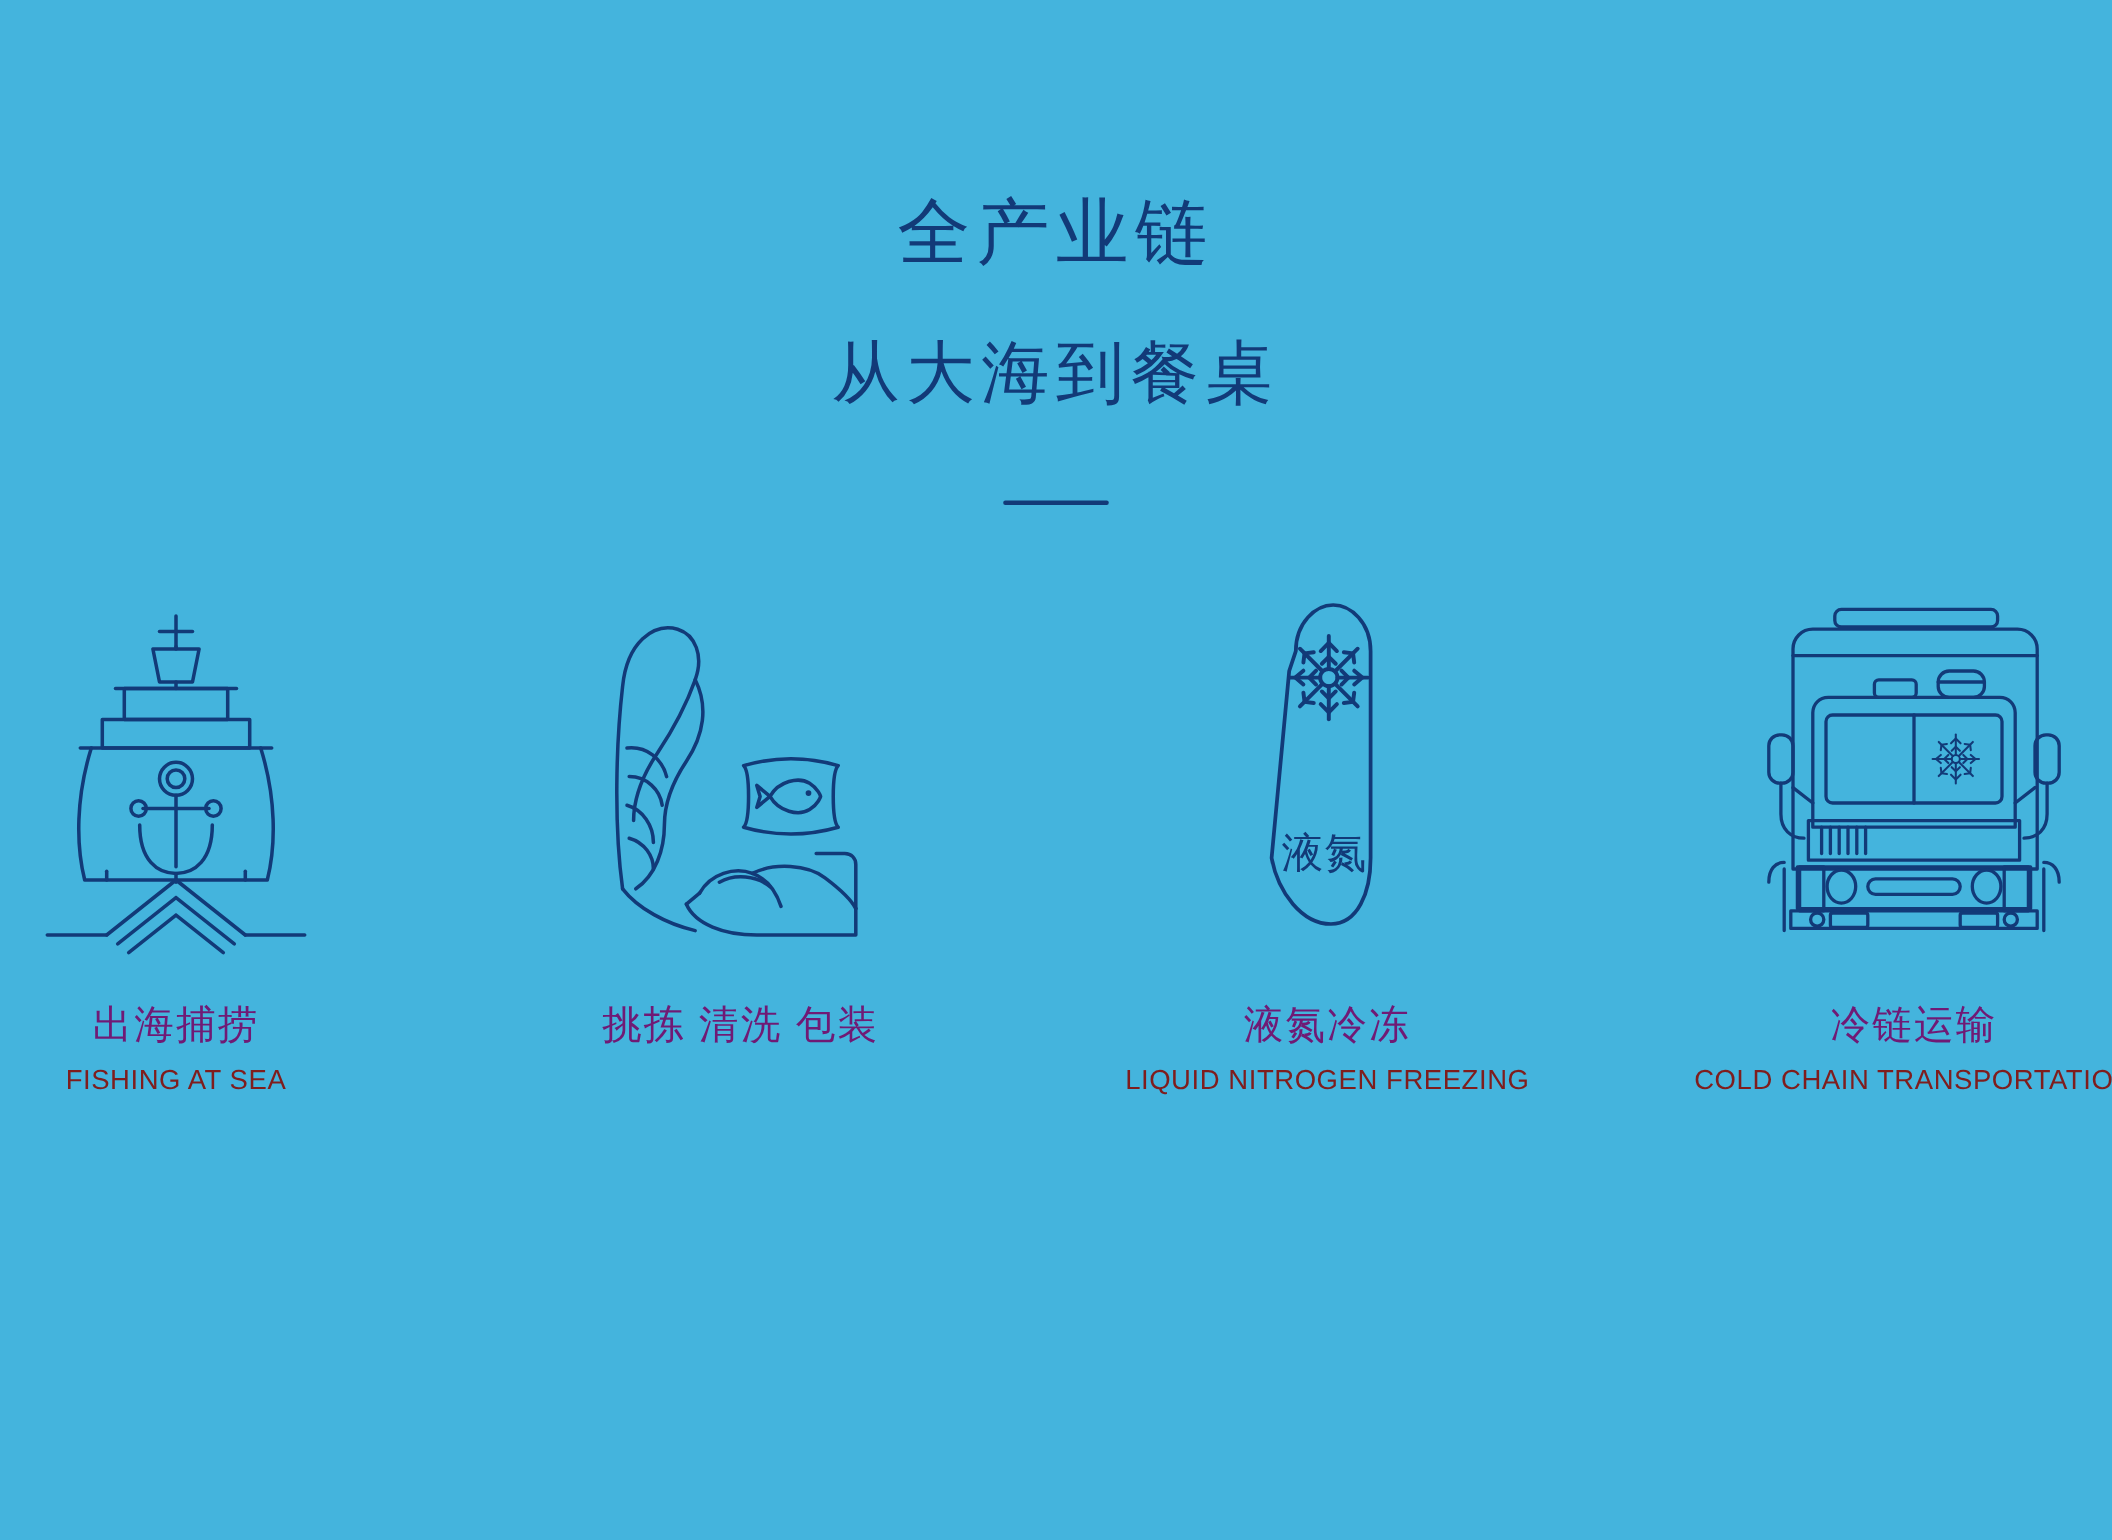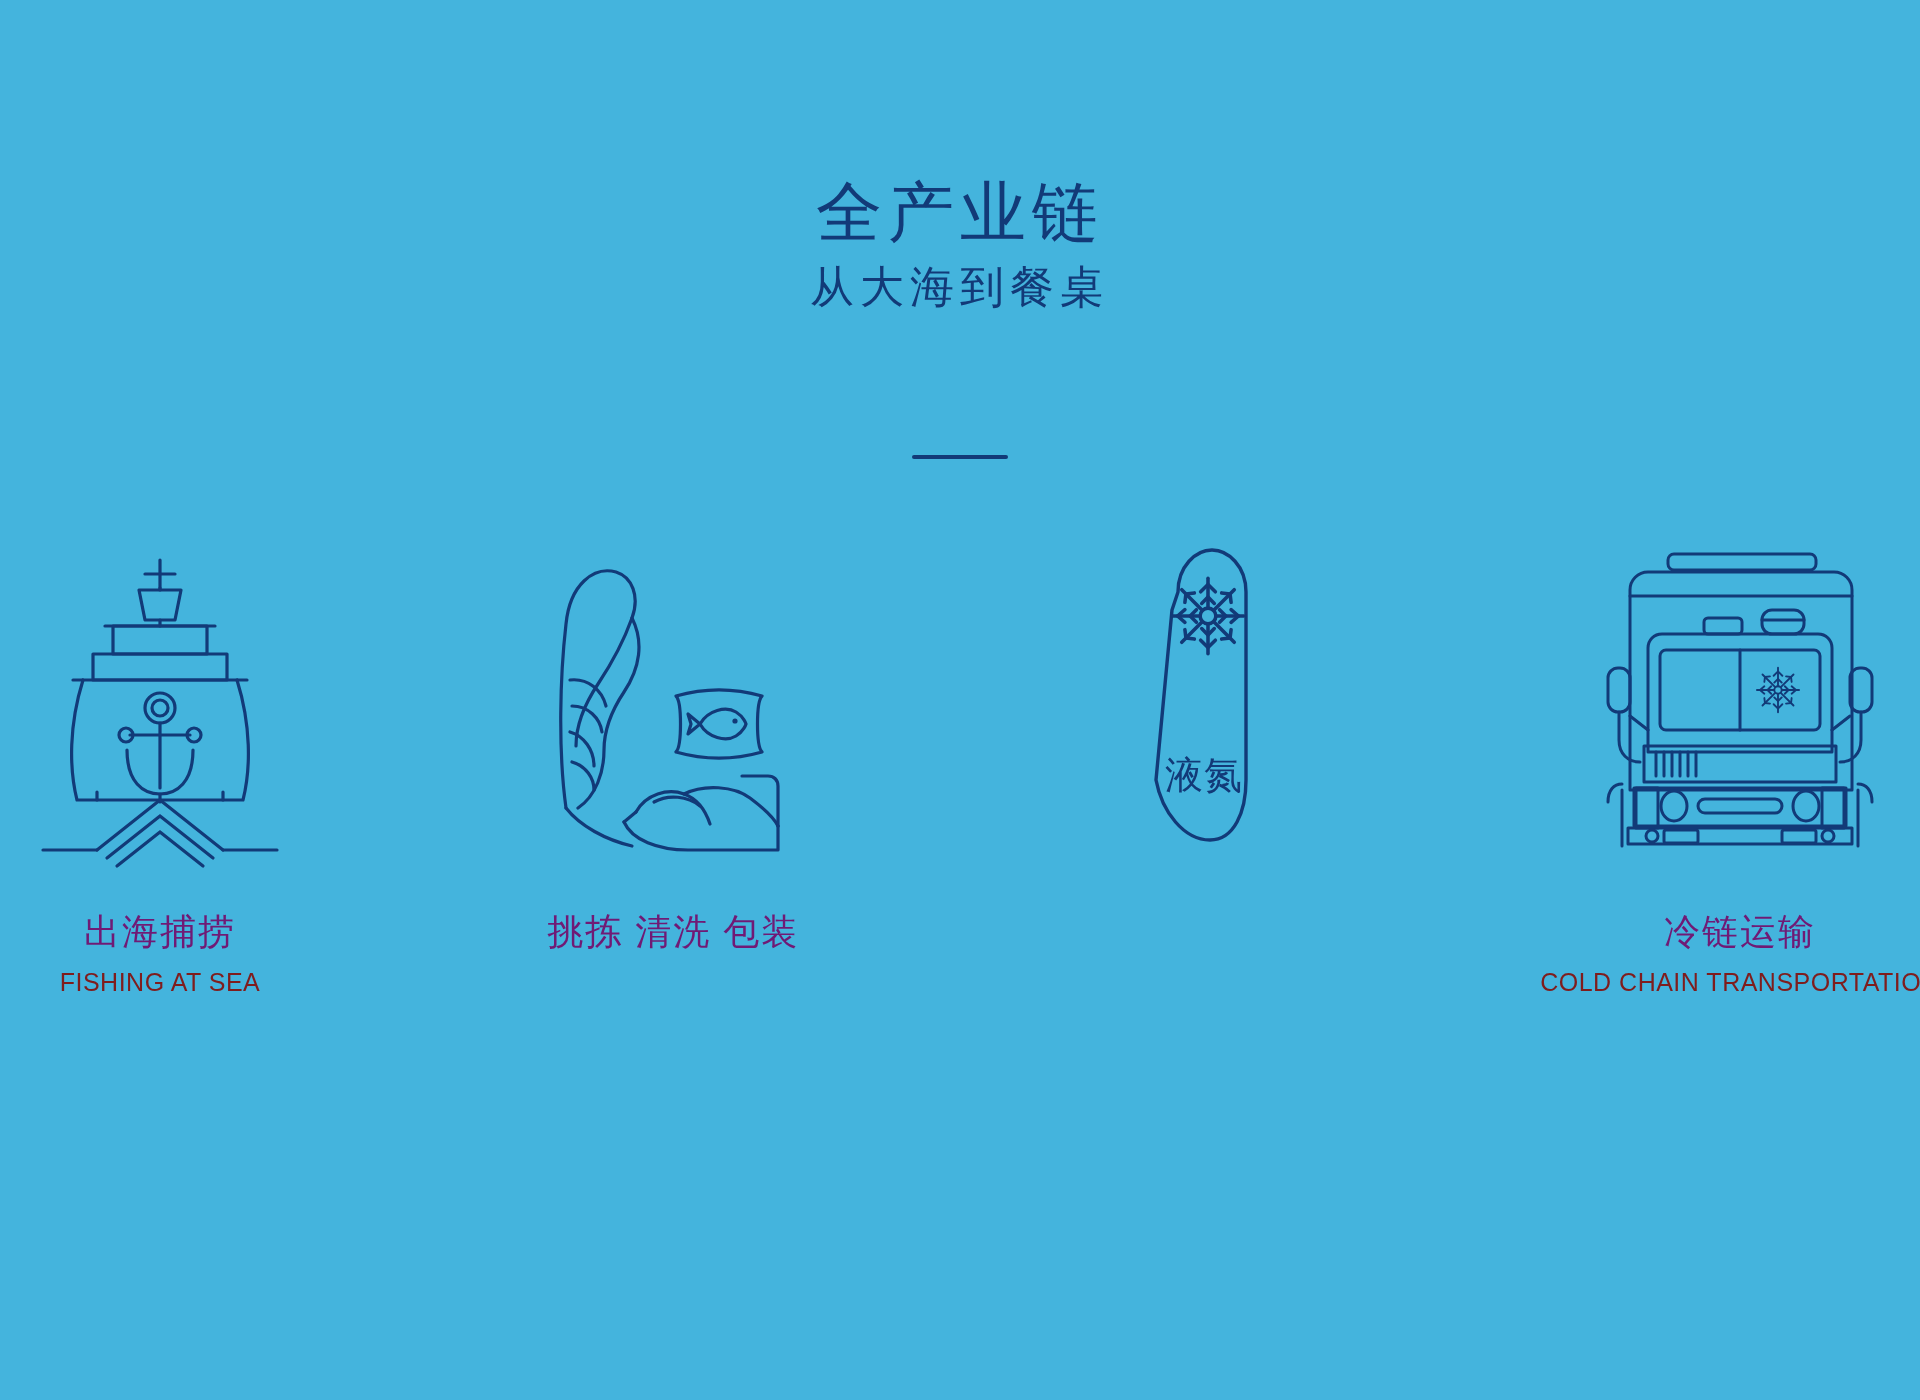--- a/index.html
+++ b/index.html
@@ -23,21 +23,21 @@
     text-align:center;
   }
   .title-line{
     color:#123a78;
     font-family:"Liberation Serif","DejaVu Serif",serif;
     font-weight:400;
     letter-spacing:6px;
     line-height:1.0;
   }
   .title-1{ font-size:66px; }
-  .title-2{ font-size:44px; margin-top:20px; }
+  .title-2{ font-size:62px; margin-top:63px; }
 
   .divider-wrap{
     position:absolute;
     top:455px; left:0; width:1920px;
     display:flex; justify-content:center;
   }
   .divider{
     width:96px; height:4px;
     background:#123a78;
     border-radius:2px;
@@ -223,20 +223,24 @@
             <path d="M-29 0 L-22 -6 M-29 0 L-22 6 M-17 0 L-11 -6 M-17 0 L-11 6"></path>
             <path d="M29 0 L22 -6 M29 0 L22 6 M17 0 L11 -6 M17 0 L11 6"></path>
             <path d="M-21 -21 L-22 -13 M-21 -21 L-13 -22"></path>
             <path d="M21 21 L22 13 M21 21 L13 22"></path>
             <path d="M21 -21 L13 -22 M21 -21 L22 -13"></path>
             <path d="M-21 21 L-22 13 M-21 21 L-13 22"></path>
           </g>
 
           <text class="ln-text" x="82" y="248" text-anchor="middle" stroke="none">液氮</text>
         </svg>
+      </div>
+      <div class="labels">
+        <div class="label-cn">液氮冷冻</div>
+        <div class="label-en">LIQUID NITROGEN FREEZING</div>
       </div>
     </div>
 
     <div class="item item-4">
       <div class="icon-box">
         <svg width="280" height="310" viewBox="0 0 280 310" fill="none" stroke="#123a78" stroke-width="3" stroke-linecap="round" stroke-linejoin="round">
 
           <rect x="68" y="14" width="148" height="16" rx="6"></rect>
 
           <path d="M30 50 C30 40 38 32 48 32 L234 32 C244 32 252 40 252 50 L252 250 L30 250 Z"></path>

